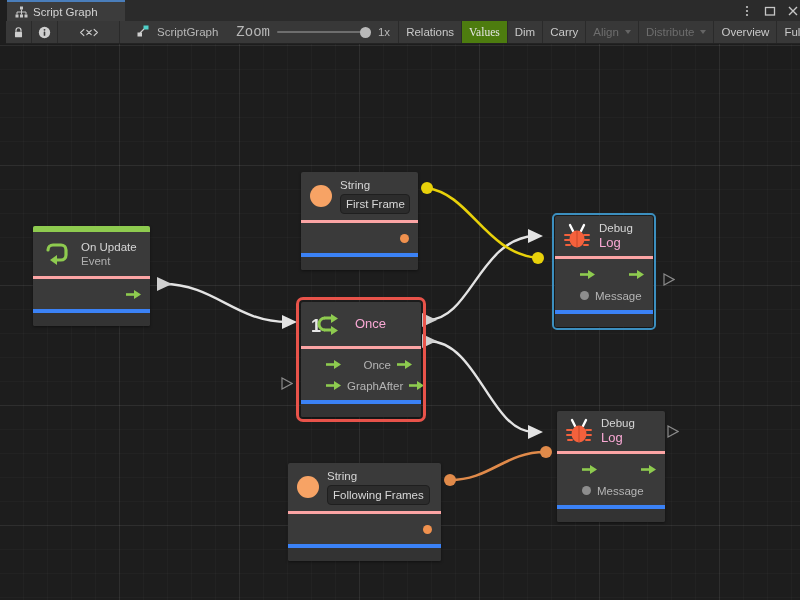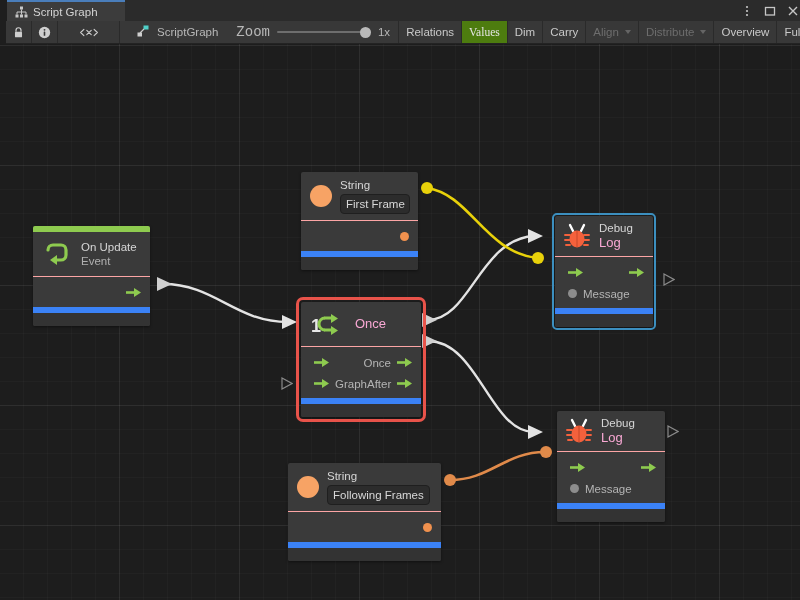--- a/index.html
+++ b/index.html
@@ -189,21 +189,21 @@
   .node-accent {
     height: 6px;
     border-radius: 2px 2px 0 0;
   }
 
   .node-head {
     display: flex;
     align-items: center;
     gap: 9px;
     padding: 7px 10px 7px 9px;
-    border-bottom: 1px solid #fca5a5;
+    border-bottom: 3px solid #fca5a5;
     min-height: 40px;
   }
   .node-head-icon {
     width: 30px; height: 30px;
     display: flex; align-items: center; justify-content: center;
     flex: none;
   }
   .node-head-icon svg { display: block; }
   .node-titles { display: flex; flex-direction: column; gap: 0px; min-width: 0; }
   .node-title {
@@ -230,22 +230,22 @@
     border-radius: 4px;
     color: #d8d8d8;
     font-size: 11.5px;
     padding: 2px 5px;
     line-height: 14px;
     white-space: nowrap;
     cursor: text;
   }
 
   .node-body {
-    padding: 5px 0 4px 4px;
-    border-bottom: 6px solid #3b82f6;
+    padding: 5px 0 4px 16px;
+    border-bottom: 4px solid #3b82f6;
     background: #3a3a3a;
   }
   .node-foot {
     height: 13px;
     background: #333333;
     border-radius: 0 0 2px 2px;
   }
 
   .port-row {
     display: flex;

